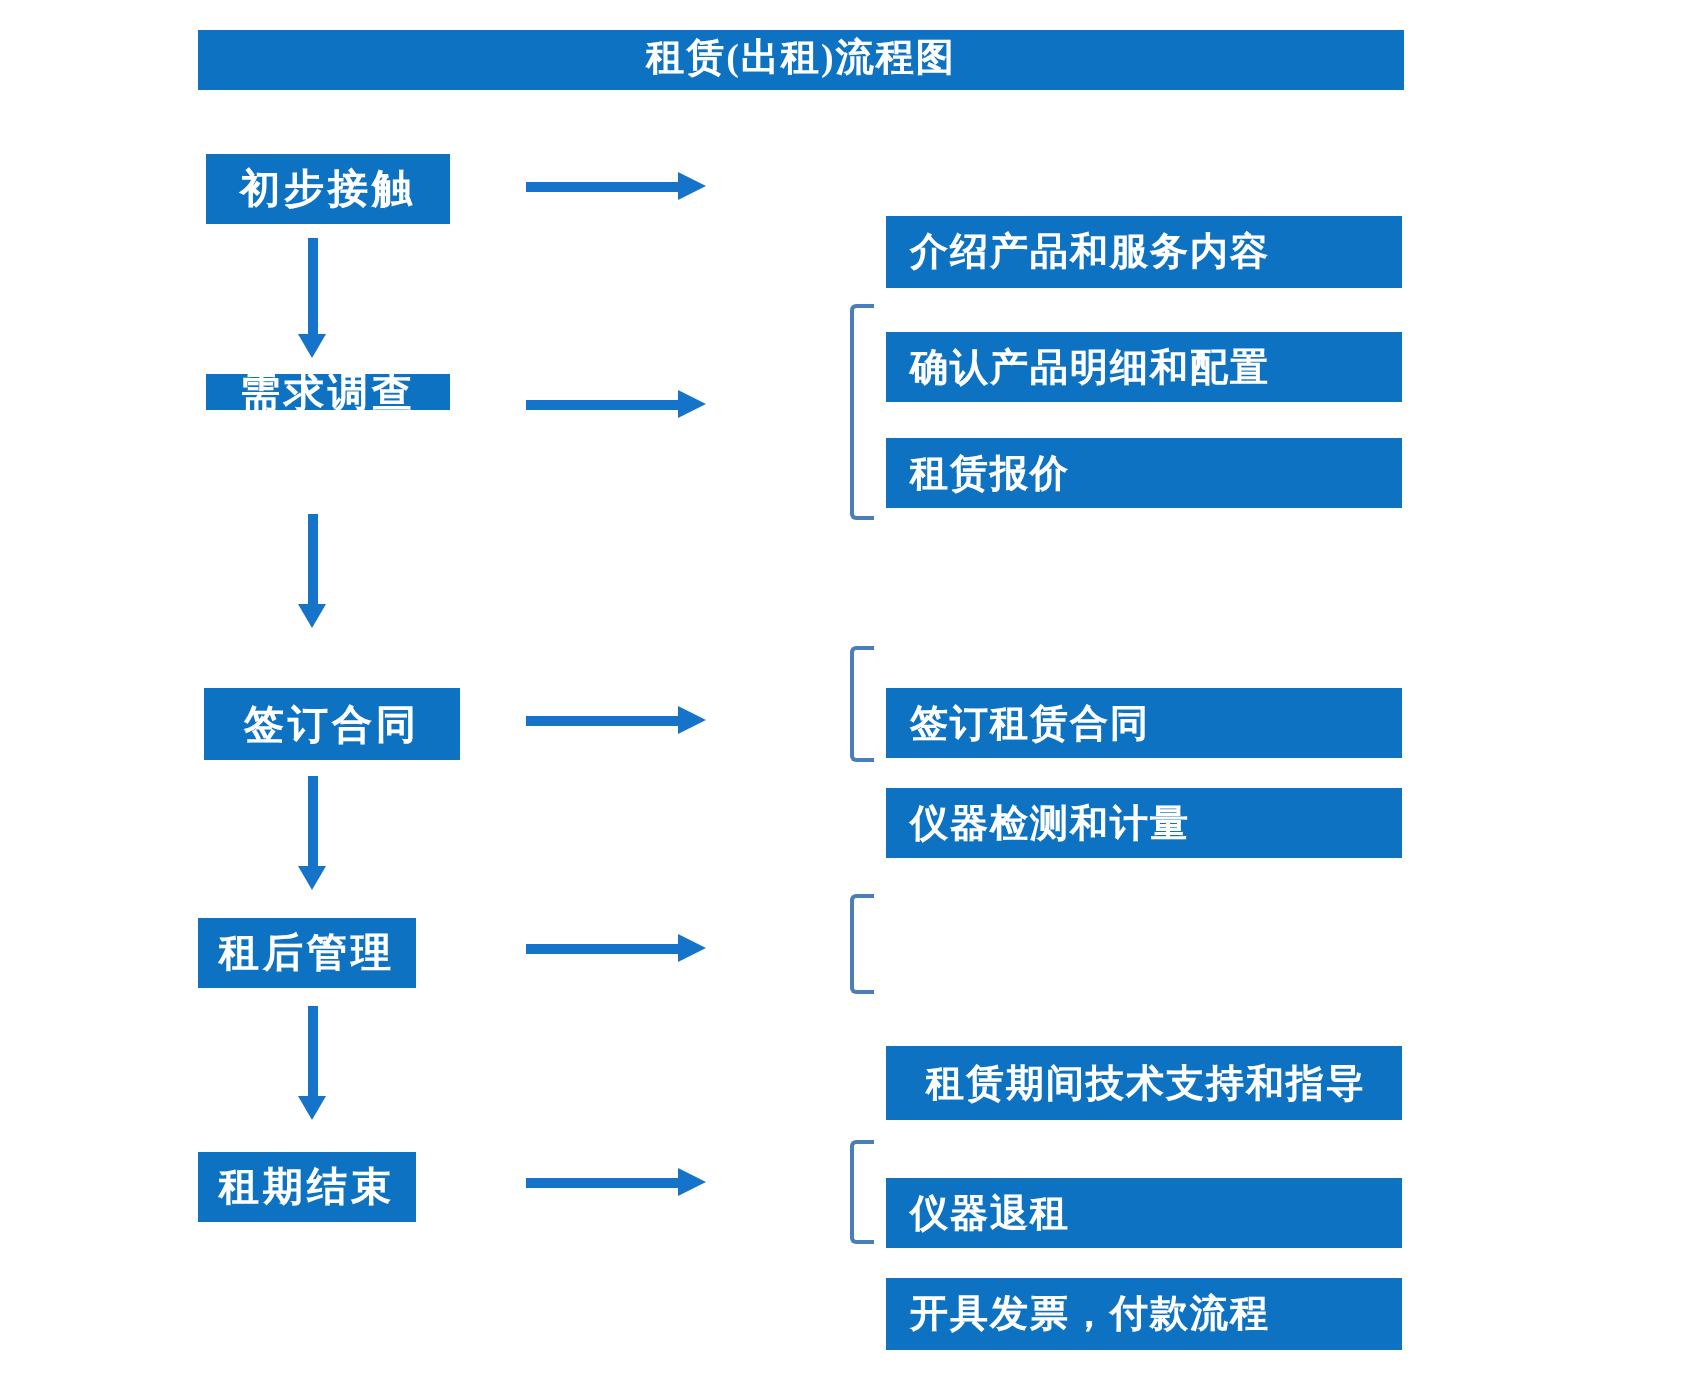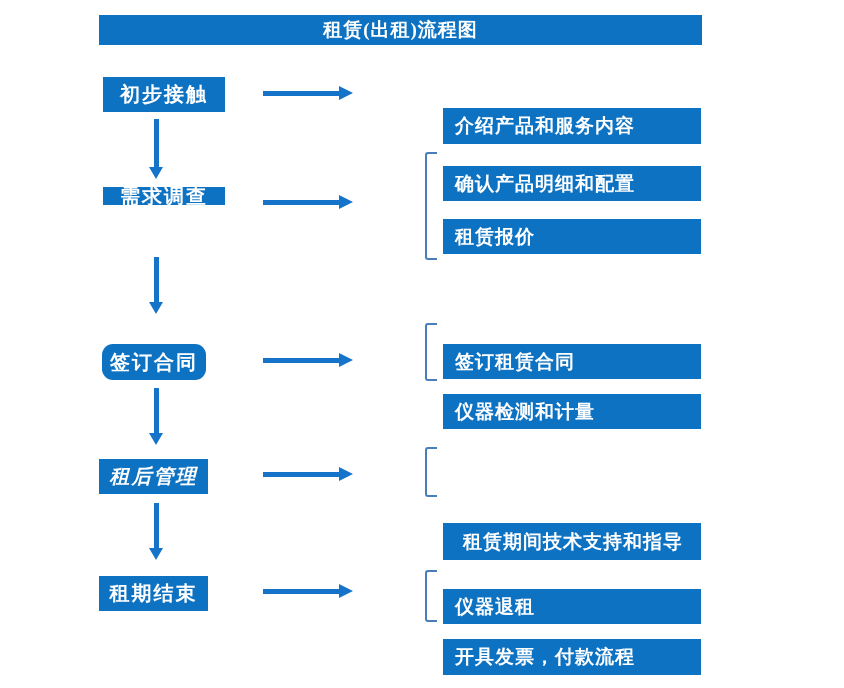--- a/index.html
+++ b/index.html
@@ -27,22 +27,22 @@
     letter-spacing:2px;
   }
   .rbox{
     position:absolute;left:443px;width:258px;background:var(--box-fill);color:var(--box-text);
     font-size:19px;font-weight:700;display:flex;align-items:center;
     padding-left:12px;box-sizing:border-box;letter-spacing:1px;margin-top:31px;
   }
   
   .lbox1{left:103px;top:77px;width:122px;height:35px;}
   .lbox2{left:103px;top:187px;width:122px;height:18px;}
-  .lbox3{left:102px;top:344px;width:104px;height:36px;border-radius:11px;}
-  .lbox4{left:99px;top:459px;width:109px;height:35px;font-style:italic;}
+  .lbox3{left:102px;top:344px;width:128px;height:36px;}
+  .lbox4{left:99px;top:459px;width:109px;height:35px;}
   .lbox5{left:99px;top:576px;width:109px;height:35px;}
   
   .rbox1{top:77px;height:36px;}
   .rbox2{top:135px;height:35px;}
   .rbox3{top:188px;height:35px;}
   .rbox4{top:245px;height:35px;}
   .rbox5{top:313px;height:35px;}
   .rbox6{top:363px;height:35px;}
   .rbox7{top:425px;height:34px;}
   .rbox8{top:492px;height:37px;padding-left:20px;}

